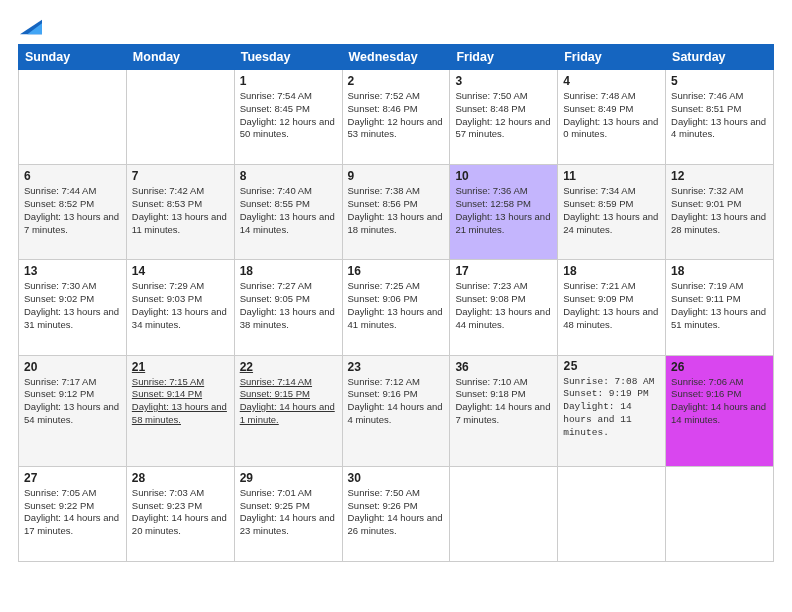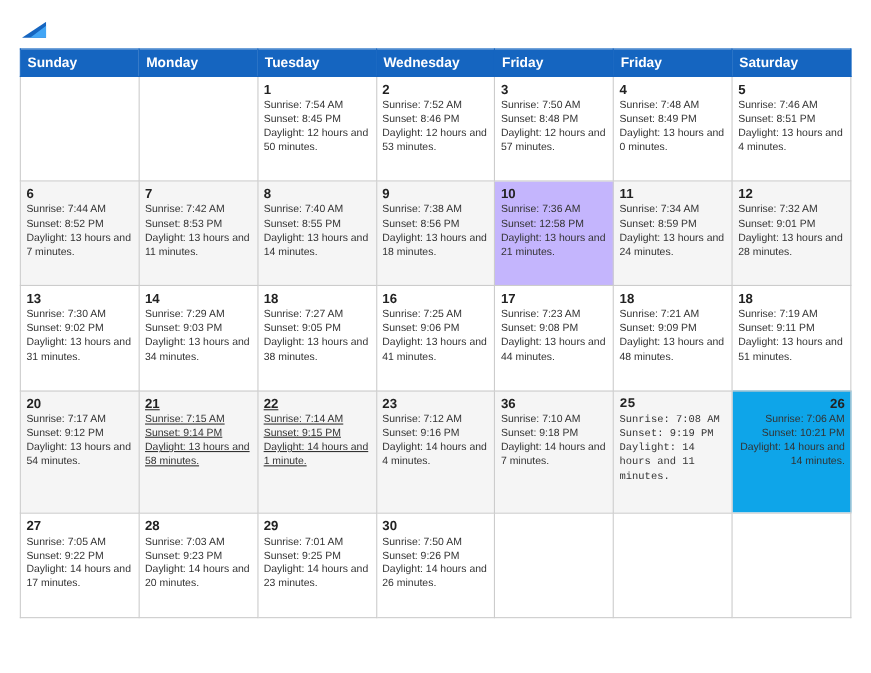--- a/index.html
+++ b/index.html
@@ -289,24 +289,24 @@
             <div class="day-info">Sunrise: 7:10 AM
 Sunset: 9:18 PM
 Daylight: 14 hours and 7 minutes.</div>
           </td>
           <td style="background: rgb(245, 245, 245); font-family: Liberation Mono, monospace;">
             <span class="day-number">25</span>
             <div class="day-info">Sunrise: 7:08 AM
 Sunset: 9:19 PM
 Daylight: 14 hours and 11 minutes.</div>
           </td>
-          <td style="background: #0ea5e9; text-align: right;">
+          <td style="background: #d946ef;">
             <span class="day-number">26</span>
             <div class="day-info">Sunrise: 7:06 AM
-Sunset: 10:21 PM
+Sunset: 9:16 PM
 Daylight: 14 hours and 14 minutes.</div>
           </td>
         </tr>
         <tr>
           <td>
             <span class="day-number">27</span>
             <div class="day-info">Sunrise: 7:05 AM
 Sunset: 9:22 PM
 Daylight: 14 hours and 17 minutes.</div>
           </td>

